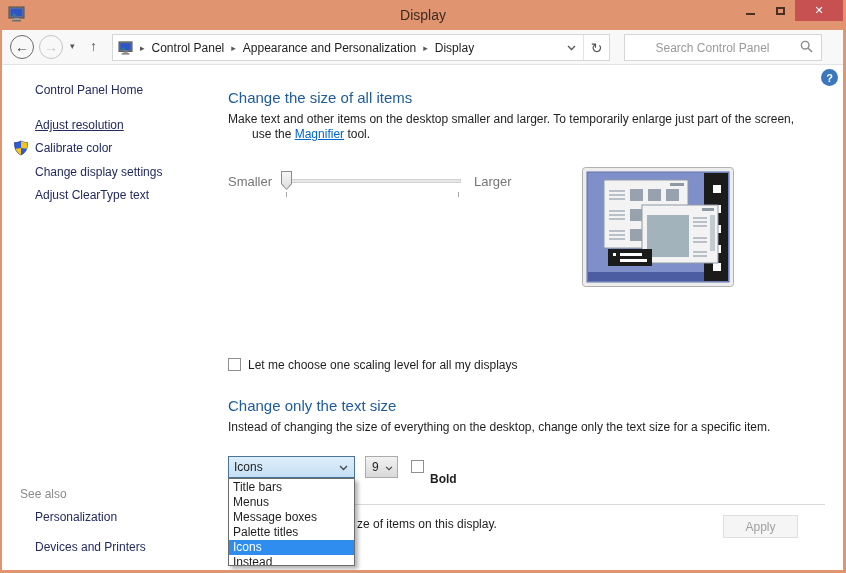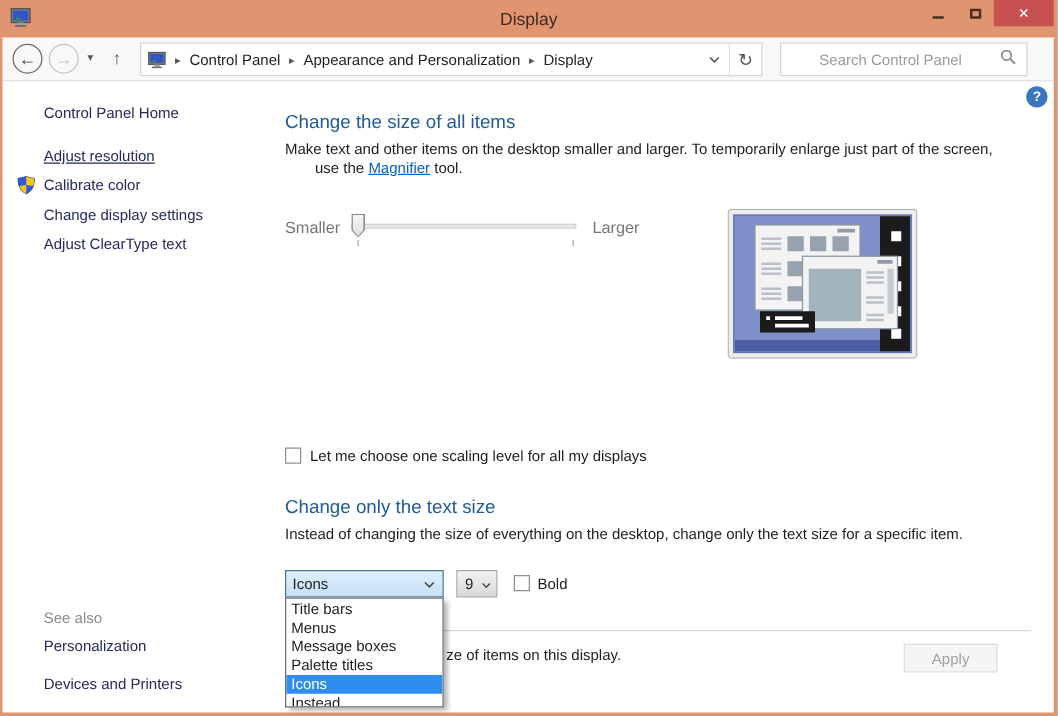--- a/index.html
+++ b/index.html
@@ -165,21 +165,21 @@
   <span style="position:absolute;left:13px;top:140px;">
     <svg width="16" height="16" viewBox="0 0 16 16">
       <path d="M8 1 C10 2.2 12.5 2.6 14.5 2.6 C14.5 8.5 13 12.5 8 15 C3 12.5 1.5 8.5 1.5 2.6 C3.5 2.6 6 2.2 8 1 Z" fill="#2f5bd7" stroke="#1d3a8f" stroke-width="0.8"></path>
       <path d="M8 1 C10 2.2 12.5 2.6 14.5 2.6 C14.5 5 14.2 7 13.5 8.8 L8 8 Z" fill="#f5c518"></path>
       <path d="M8 8 L2.5 8.8 C3.5 11.6 5.3 13.7 8 15 Z" fill="#f5c518"></path>
     </svg>
   </span>
   <div class="side-link" style="left:35px;top:141px;">Calibrate color</div>
   <div class="side-link" style="left:35px;top:165px;">Change display settings</div>
   <div class="side-link" style="left:35px;top:188px;">Adjust ClearType text</div>
-  <div class="side-head" style="left:35px;top:487px;">See also</div>
+  <div class="side-head" style="left:20px;top:487px;">See also</div>
   <div class="side-link" style="left:35px;top:510px;">Personalization</div>
   <div class="side-link" style="left:35px;top:540px;">Devices and Printers</div>
 
   <div class="help">
       <span>?</span>
     </div>
 
   <div class="h1" style="left:228px;top:89px;">Change the size of all items</div>
   <div class="para" style="left:228px;top:112px;">Make text and other items on the desktop smaller and larger. To temporarily enlarge just part of the screen,</div>
   <div class="para" style="left:228px;top:127px;margin-left:24px;"><span>use the </span><span class="link">Magnifier</span><span> tool.</span></div>
@@ -263,21 +263,21 @@
   </div>
   <div class="combo gray" style="left:365px;top:456px;width:33px;padding-left:6px;">
     <span>9</span>
     <span class="chev" style="margin-right:4px;">
       <svg width="8" height="5" viewBox="0 0 9 6">
           <polyline points="1,1 4.5,4.5 8,1" fill="none" stroke="#444" stroke-width="1.3"></polyline>
         </svg>
     </span>
   </div>
   <div class="checkbox" style="left:411px;top:460px;"></div>
-  <div class="cb-label" style="left:430px;top:460px;">Bold</div>
+  <div class="cb-label" style="left:430px;top:472px;font-weight:bold;">Bold</div>
 
   <div class="divider"></div>
   <div class="footer-text">ze of items on this display.</div>
   <div class="btn">Apply</div>
 
   <div class="dd-list">
     <div class="dd-item">Title bars</div>
     <div class="dd-item">Menus</div>
     <div class="dd-item">Message boxes</div>
     <div class="dd-item">Palette titles</div>

